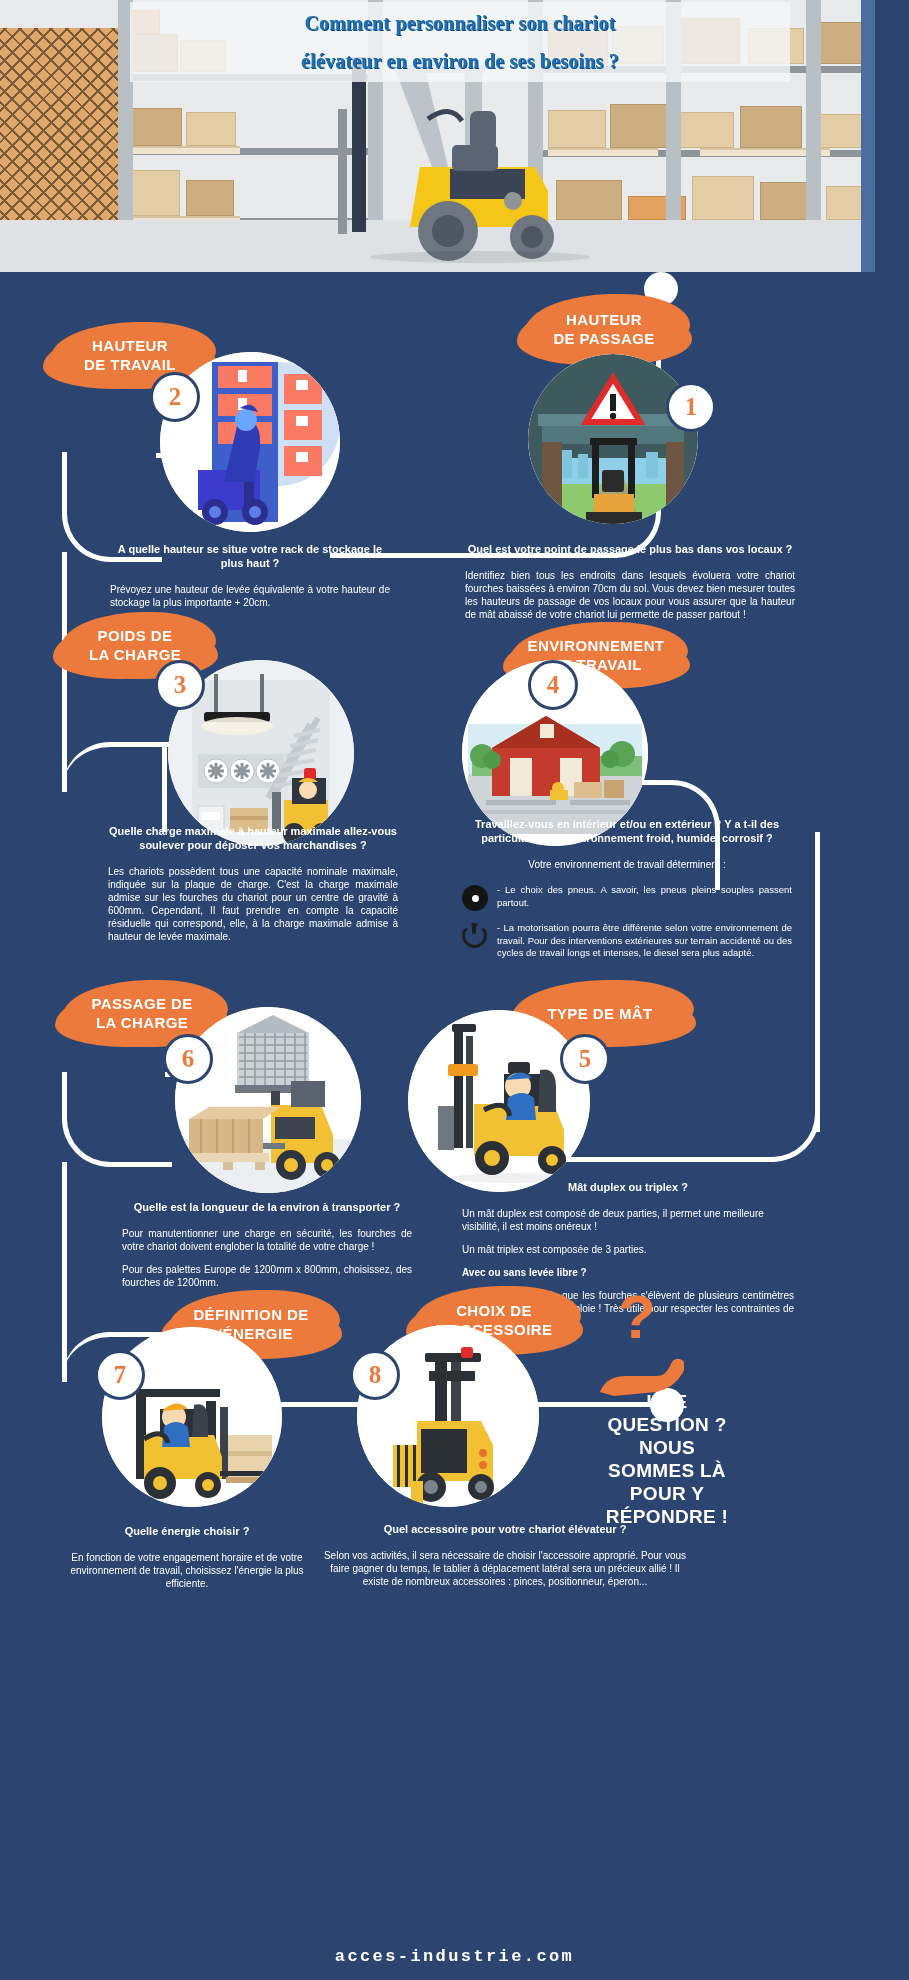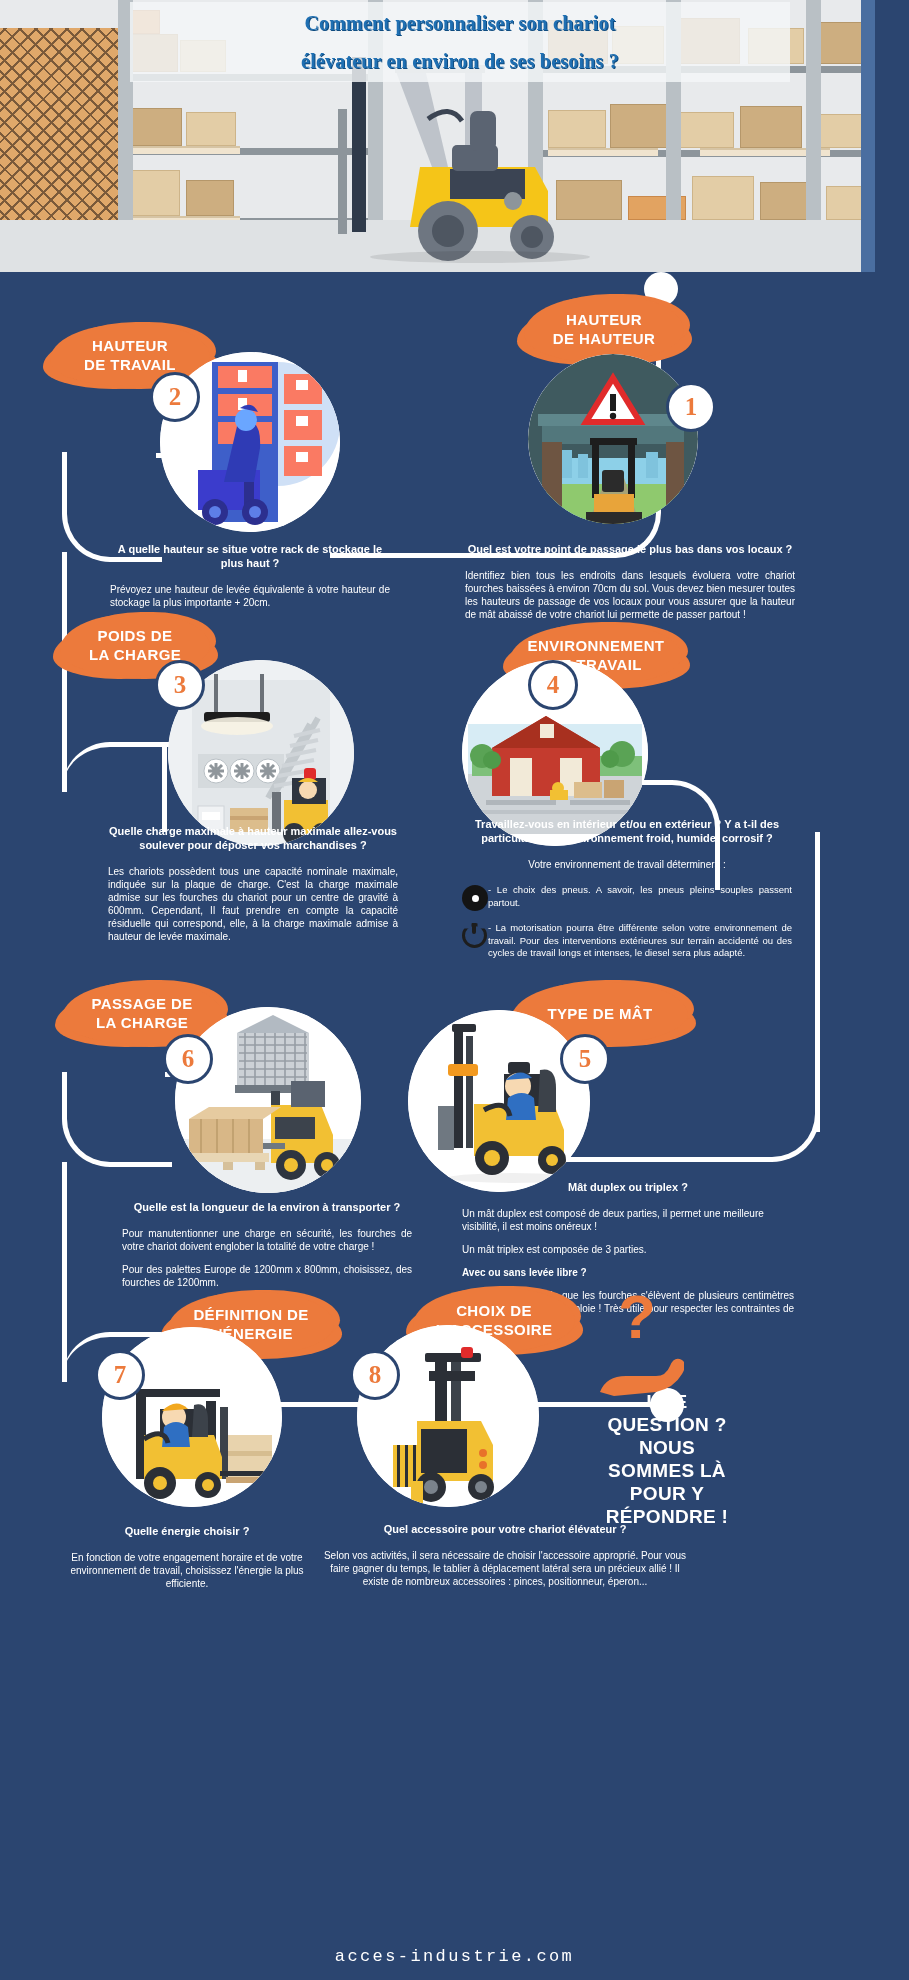--- a/index.html
+++ b/index.html
@@ -86,21 +86,21 @@
   
   .cap { position:absolute; color:#fff; }
   .cap h4 {
     font-size:11px; font-weight:bold; line-height:14px; text-align:center;
     margin-bottom:13px;
   }
   .cap p { font-size:10px; line-height:13px; text-align:justify; margin-bottom:10px; }
   .cap p.ctr { text-align:center; }
 
   .bullets { position:absolute; width:100%; }
-  .bl { display:flex; margin-bottom:11px; align-items:flex-start; }
+  .bl { display:flex; gap:9px; margin-bottom:11px; align-items:flex-start; }
   .bl .bico { flex:0 0 26px; height:26px; position:relative; margin-top:1px; }
   .bl .btext { font-size:9.5px; line-height:12.5px; text-align:justify; color:#fff; }
 
   
   .ico-tire { width:26px;height:26px;border-radius:50%;background:#141414;
               display:flex;align-items:center;justify-content:center; }
   .ico-tire i { width:11px;height:11px;border-radius:50%;background:#fff;
                 display:block;border:2px solid #141414; }
   .ico-haz { width:24px;height:24px;background:#fff;border:3px solid #d92f2f;
              transform:rotate(45deg);margin:1px; }
@@ -114,21 +114,21 @@
   
   .cta { position:absolute; color:#fff; text-align:center; font-weight:bold;
          font-size:19px; line-height:23px; letter-spacing:0.3px; }
   .qmark { position:absolute; color:#ec7a3c; font-weight:bold; font-size:62px;
            font-family:"Liberation Sans", sans-serif; line-height:1; }
   .hand { position:absolute; width:86px; height:46px; }
 
   .footer {
     position:absolute; left:0; bottom:14px; width:909px; text-align:center;
     color:#ffffff; font-family:"Liberation Mono", monospace;
-    font-size:17px; font-weight:normal; letter-spacing:2.4px;
+    font-size:17px; font-weight:bold; letter-spacing:2.4px;
   }
 </style>
 </head>
 <body>
 
 <div class="hero">
   <div class="hero-bg">
     <div class="warehouse-wall"></div>
 
     <div class="shelfboard" style="left:118px; top:74px; width:250px;"></div>
@@ -225,21 +225,21 @@
   <div class="pipe-seg" style="left:62px; top:890px; width:5px; height:220px;"></div>
   <div class="pipe" style="left:62px; top:1060px; width:100px; height:95px; border-left:none; border-bottom:none; border-radius:48px 0 0 0;"></div>
   <div class="pipe-seg" style="left:158px; top:1060px; width:130px; height:5px;"></div>
   <div class="pipe-seg" style="left:250px; top:1130px; width:420px; height:5px;"></div>
   <div class="dot" style="left:650px; top:1116px;"></div>
 
   <div class="brush" style="left:524px; top:24px; width:160px; height:66px;">
     <div class="paint"></div>
     <div class="btxt">
       <div>HAUTEUR</div>
-      <div>DE HAUTEUR</div>
+      <div>DE PASSAGE</div>
     </div>
   </div>
   <div class="circ" style="left:528px; top:82px; width:170px; height:170px;">
     <svg viewBox="0 0 170 170" width="170" height="170">
       <circle cx="85" cy="85" r="85" fill="#3f5a5f"></circle>
       <rect x="18" y="104" width="134" height="66" fill="#8dd0e8"></rect>
       <rect x="18" y="130" width="134" height="40" fill="#8fc96e"></rect>
       <rect x="30" y="96" width="14" height="28" fill="#7fc3dd"></rect>
       <rect x="50" y="100" width="10" height="24" fill="#7fc3dd"></rect>
       <rect x="118" y="98" width="12" height="26" fill="#7fc3dd"></rect>

